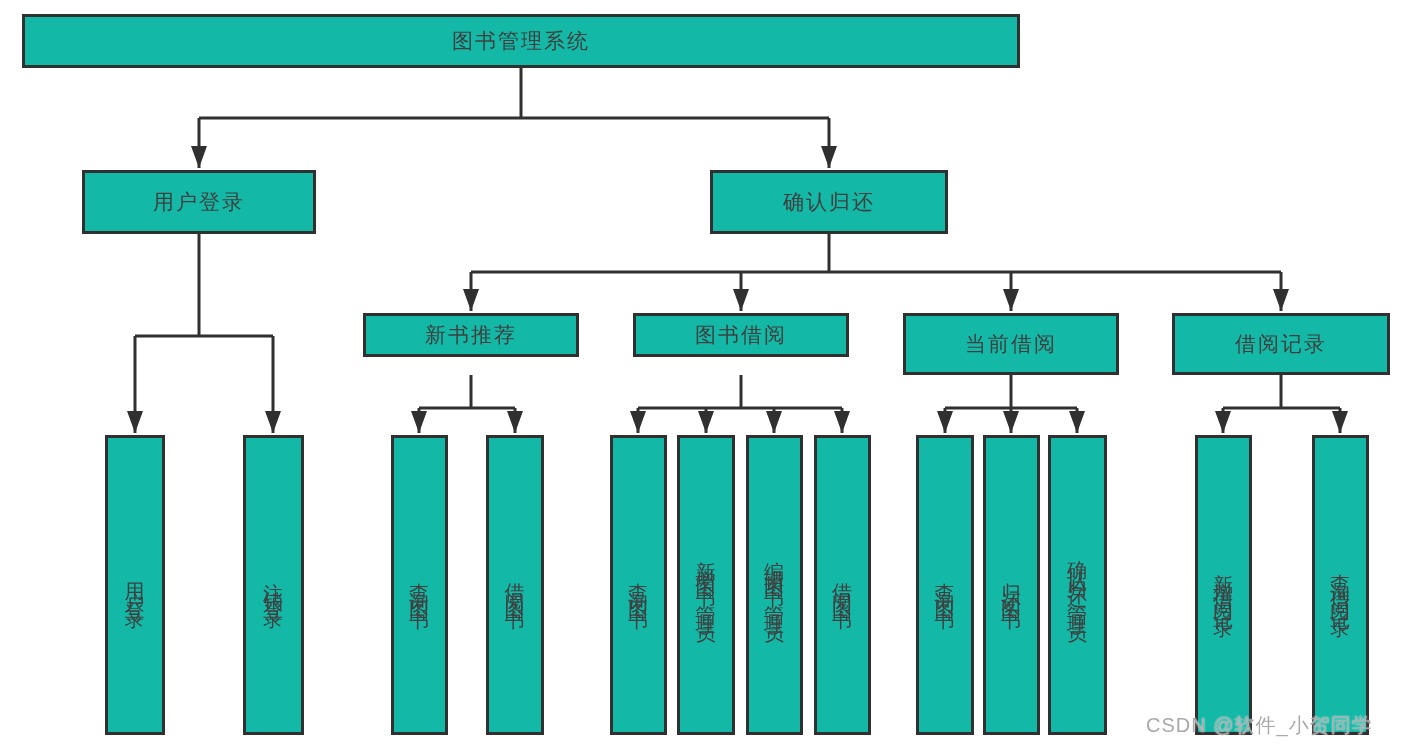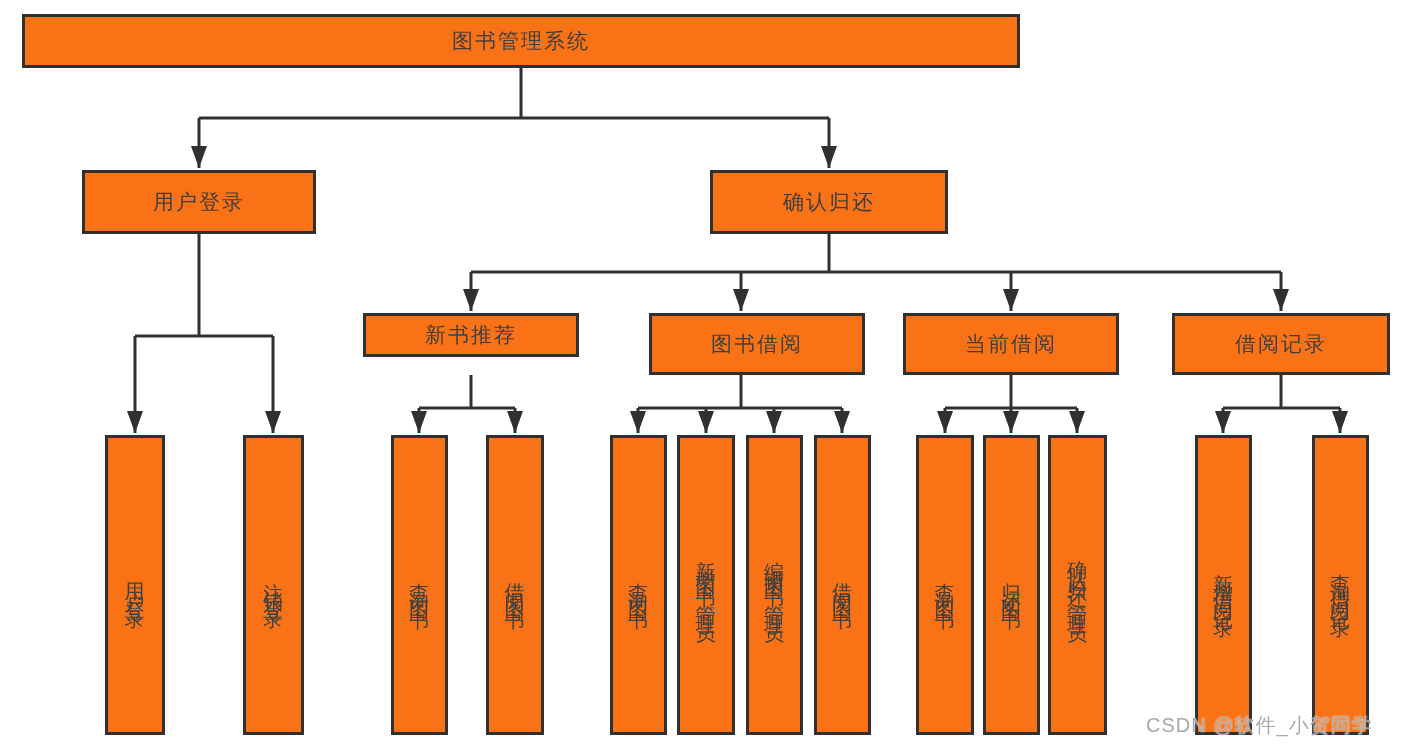--- a/index.html
+++ b/index.html
@@ -11,21 +11,21 @@
   body{
     background:var(--background,#fff);
     font-family:"Liberation Sans","DejaVu Sans",sans-serif;
   }
   #canvas{position:relative;width:1405px;height:747px;background:var(--background,#fff);}
   #connectors{position:absolute;left:0;top:0;width:1405px;height:747px;z-index:0;}
   #connectors path{stroke:var(--line,#303030);stroke-width:3;fill:none;}
   #connectors line{stroke:var(--line,#303030);stroke-width:3;}
   #connectors polygon{fill:var(--line,#303030);}
   .box{
-    position:absolute;background:#f97316;border:3px solid var(--box-border,#303030);
+    position:absolute;background:#14b8a6;border:3px solid var(--box-border,#303030);
     display:flex;align-items:center;justify-content:center;
     color:var(--text,#3f3f3f);z-index:1;
   }
   .hbox{font-size:21px;letter-spacing:2px;}
   .vbox .vtext{
     writing-mode:vertical-rl;text-orientation:mixed;
     font-size:20px;letter-spacing:9px;line-height:1;
   }
   #watermark{
     position:absolute;left:1146px;top:712px;z-index:3;
@@ -92,21 +92,21 @@
       <line x1="1340" y1="408" x2="1340" y2="433" marker-end="url(#ah)"></line>
     </g>
   </svg>
 
   <div class="box hbox" style="left:22px;top:14px;width:998px;height:54px;">图书管理系统</div>
 
   <div class="box hbox" style="left:82px;top:170px;width:234px;height:64px;">用户登录</div>
   <div class="box hbox" style="left:710px;top:170px;width:238px;height:64px;">确认归还</div>
 
   <div class="box hbox" style="left:363px;top:313px;width:216px;height:44px;">新书推荐</div>
-  <div class="box hbox" style="left:649px;top:313px;width:216px;height:62px;">图书借阅</div>
+  <div class="box hbox" style="left:633px;top:313px;width:216px;height:44px;">图书借阅</div>
   <div class="box hbox" style="left:903px;top:313px;width:216px;height:62px;">当前借阅</div>
   <div class="box hbox" style="left:1172px;top:313px;width:218px;height:62px;">借阅记录</div>
 
   <div class="box vbox" style="left:105px;top:435px;width:60px;height:300px;">
     <span class="vtext">用户登录</span>
   </div>
   <div class="box vbox" style="left:243px;top:435px;width:61px;height:300px;">
     <span class="vtext">注销登录</span>
   </div>
 

